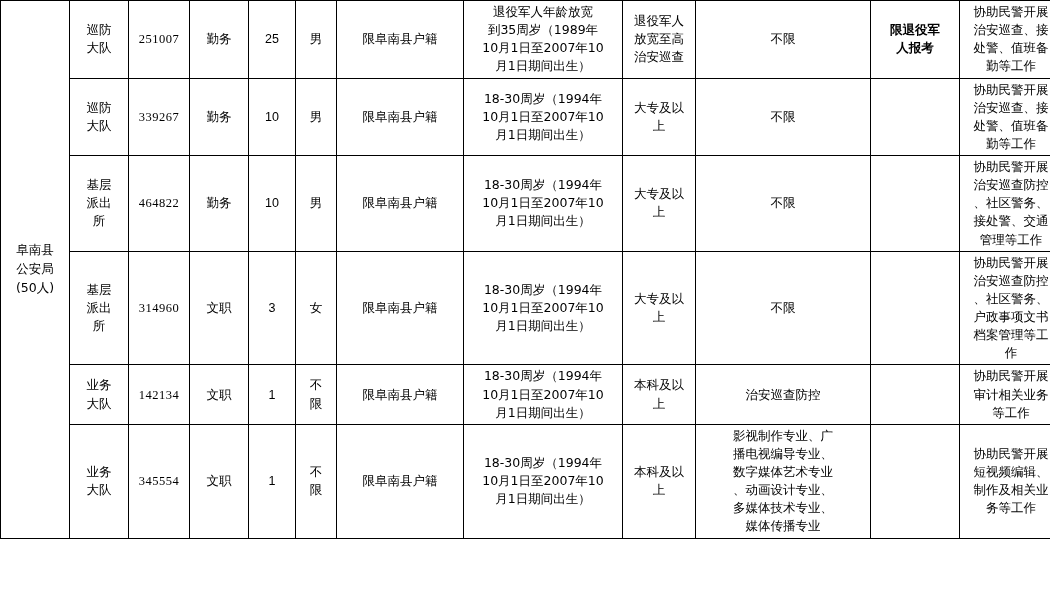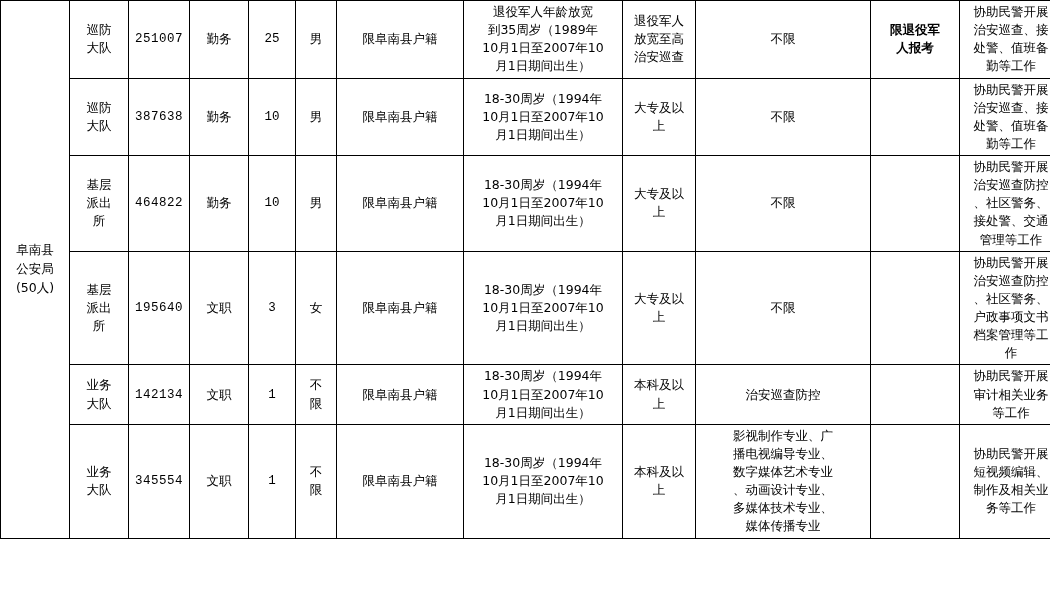--- a/index.html
+++ b/index.html
@@ -40,30 +40,30 @@
     width: 62px;
     font-size: 12.5px;
     letter-spacing: 0px;
     margin-left: 8px;
   }
   td.dept {
     width: 52px;
   }
   td.code {
     width: 54px;
-    font-family: Liberation Mono, monospace;
+    font-family: Liberation Serif, serif;
     font-size: 12px;
     letter-spacing: 0.5px;
   }
   td.jobtype {
     width: 52px;
   }
   td.count {
     width: 40px;
-    font-family: Liberation Mono, monospace;
+    font-family: Liberation Sans, sans-serif;
     font-size: 12px;
   }
   td.gender {
     width: 34px;
   }
   td.household {
     width: 120px;
   }
   td.age {
     width: 152px;
@@ -119,21 +119,21 @@
 人报考</td>
         <td class="duty">协助民警开展
 治安巡查、接
 处警、值班备
 勤等工作</td>
 
       </tr>
       <tr>
         <td class="dept">巡防
 大队</td>
-        <td class="code">387638</td>
+        <td class="code">339267</td>
         <td class="jobtype">勤务</td>
         <td class="count">10</td>
         <td class="gender">男</td>
         <td class="household">限阜南县户籍</td>
         <td class="age">18-30周岁（1994年
 10月1日至2007年10
 月1日期间出生）</td>
         <td class="education">大专及以
 上</td>
         <td class="major">不限</td>
@@ -164,21 +164,21 @@
 治安巡查防控
 、社区警务、
 接处警、交通
 管理等工作</td>
 
       </tr>
       <tr>
         <td class="dept">基层
 派出
 所</td>
-        <td class="code">195640</td>
+        <td class="code">314960</td>
         <td class="jobtype">文职</td>
         <td class="count">3</td>
         <td class="gender">女</td>
         <td class="household">限阜南县户籍</td>
         <td class="age">18-30周岁（1994年
 10月1日至2007年10
 月1日期间出生）</td>
         <td class="education">大专及以
 上</td>
         <td class="major">不限</td>

